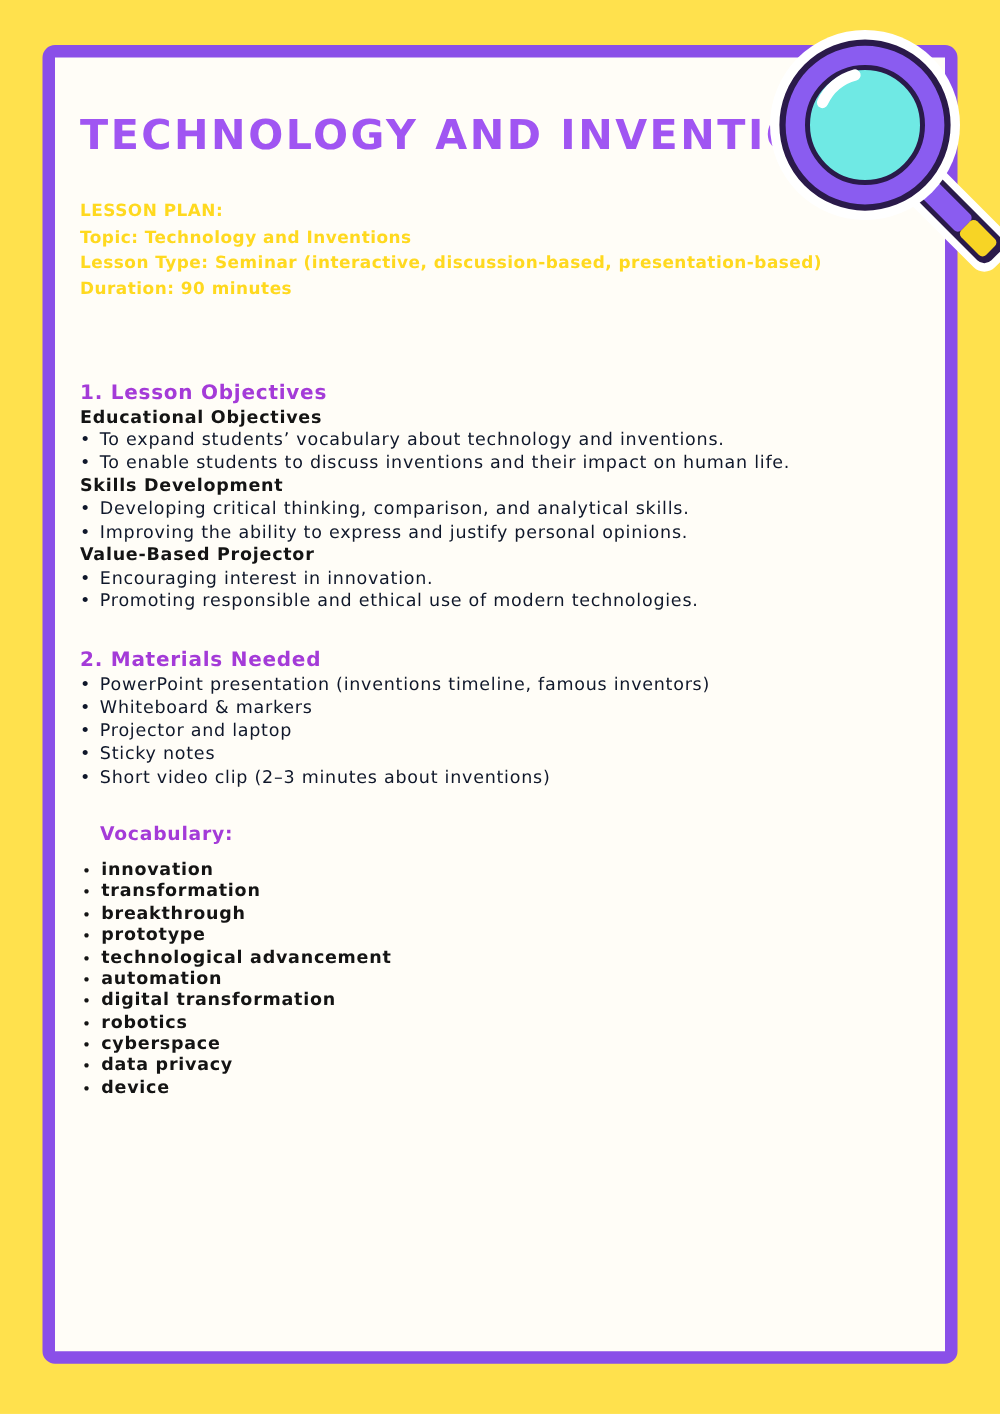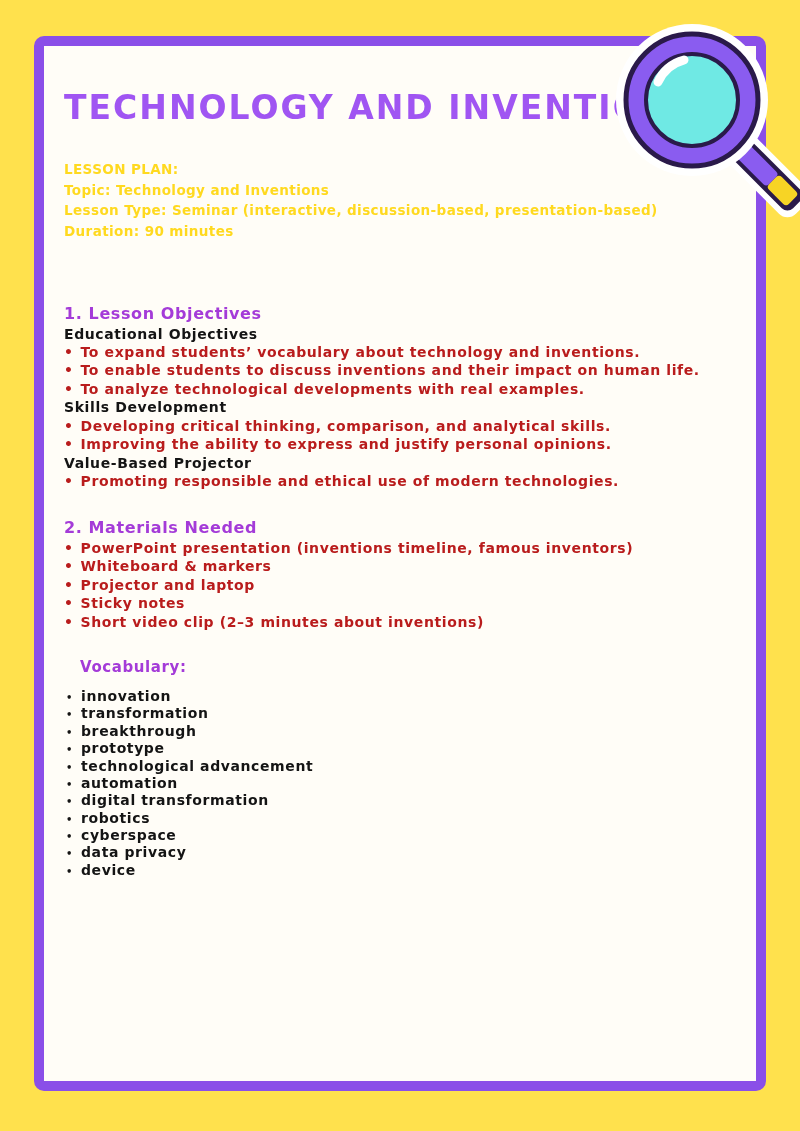--- a/index.html
+++ b/index.html
@@ -66,24 +66,24 @@
   .subheading {
     font-size: 14px;
     font-weight: bold;
     letter-spacing: 0.6px;
     line-height: 1.32;
     color: #141414;
   }
   .bullet {
     display: flex;
     font-size: 14px;
-    font-weight: bold;
+    font-weight: normal;
     letter-spacing: 0.6px;
     line-height: 1.32;
-    color: #b91c1c;
+    color: #0f172a;
   }
   .bullet::before {
     content: "•";
     margin-right: 7px;
     flex: 0 0 auto;
   }
   .vocab-heading {
     color: #A43BD8;
     font-size: 15px;
     font-weight: bold;
@@ -138,25 +138,25 @@
       <div>Topic: Technology and Inventions</div>
       <div>Lesson Type: Seminar (interactive, discussion-based, presentation-based)</div>
       <div>Duration: 90 minutes</div>
     </div>
 
     <div class="section">
       <h2 class="section-heading">1. Lesson Objectives</h2>
       <div class="subheading">Educational Objectives</div>
       <div class="bullet">To expand students’ vocabulary about technology and inventions.</div>
       <div class="bullet">To enable students to discuss inventions and their impact on human life.</div>
-      <div class="bullet">To analyze technological developments with real examples.</div>
       <div class="subheading">Skills Development</div>
       <div class="bullet">Developing critical thinking, comparison, and analytical skills.</div>
       <div class="bullet">Improving the ability to express and justify personal opinions.</div>
       <div class="subheading">Value-Based Projector</div>
+      <div class="bullet">Encouraging interest in innovation.</div>
       <div class="bullet">Promoting responsible and ethical use of modern technologies.</div>
     </div>
 
     <div class="section">
       <h2 class="section-heading">2. Materials Needed</h2>
       <div class="bullet">PowerPoint presentation (inventions timeline, famous inventors)</div>
       <div class="bullet">Whiteboard &amp; markers</div>
       <div class="bullet">Projector and laptop</div>
       <div class="bullet">Sticky notes</div>
       <div class="bullet">Short video clip (2–3 minutes about inventions)</div>

